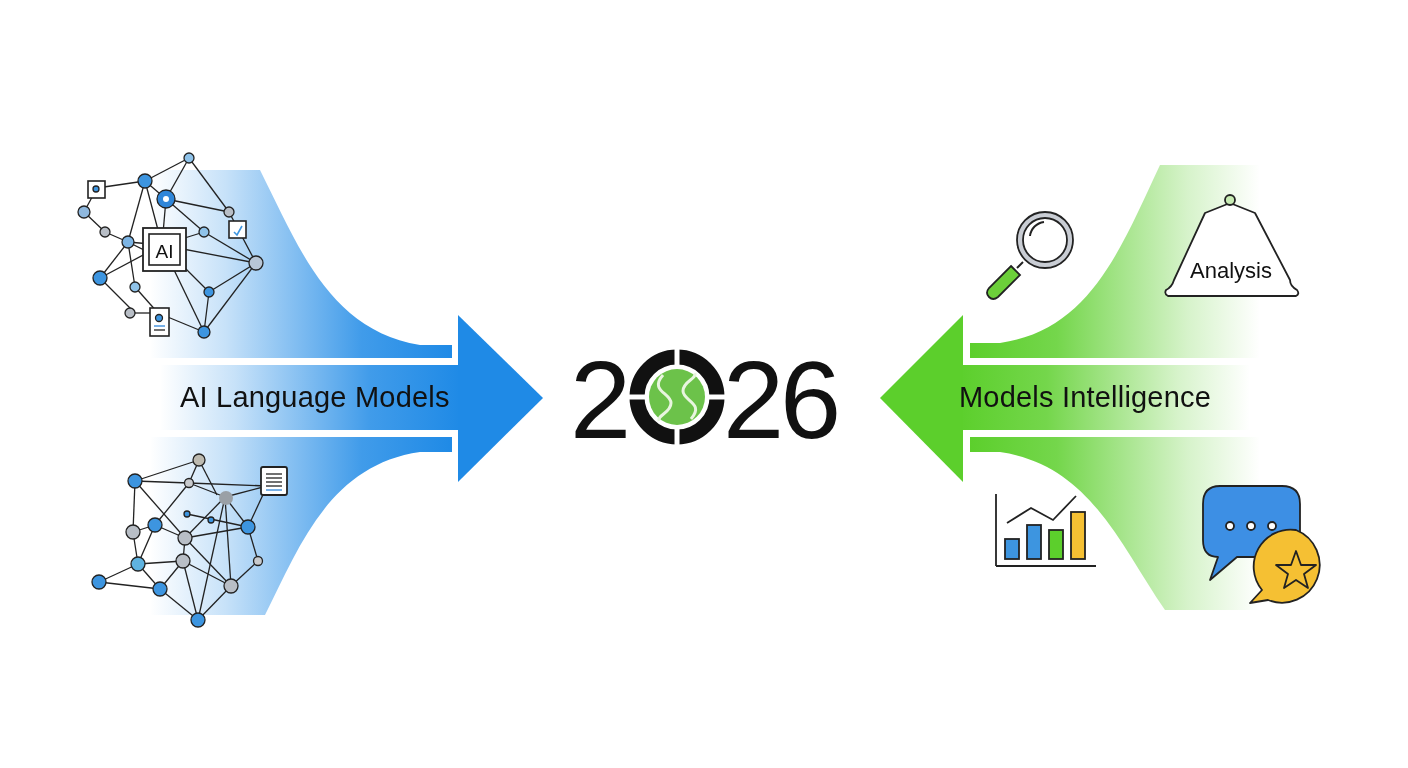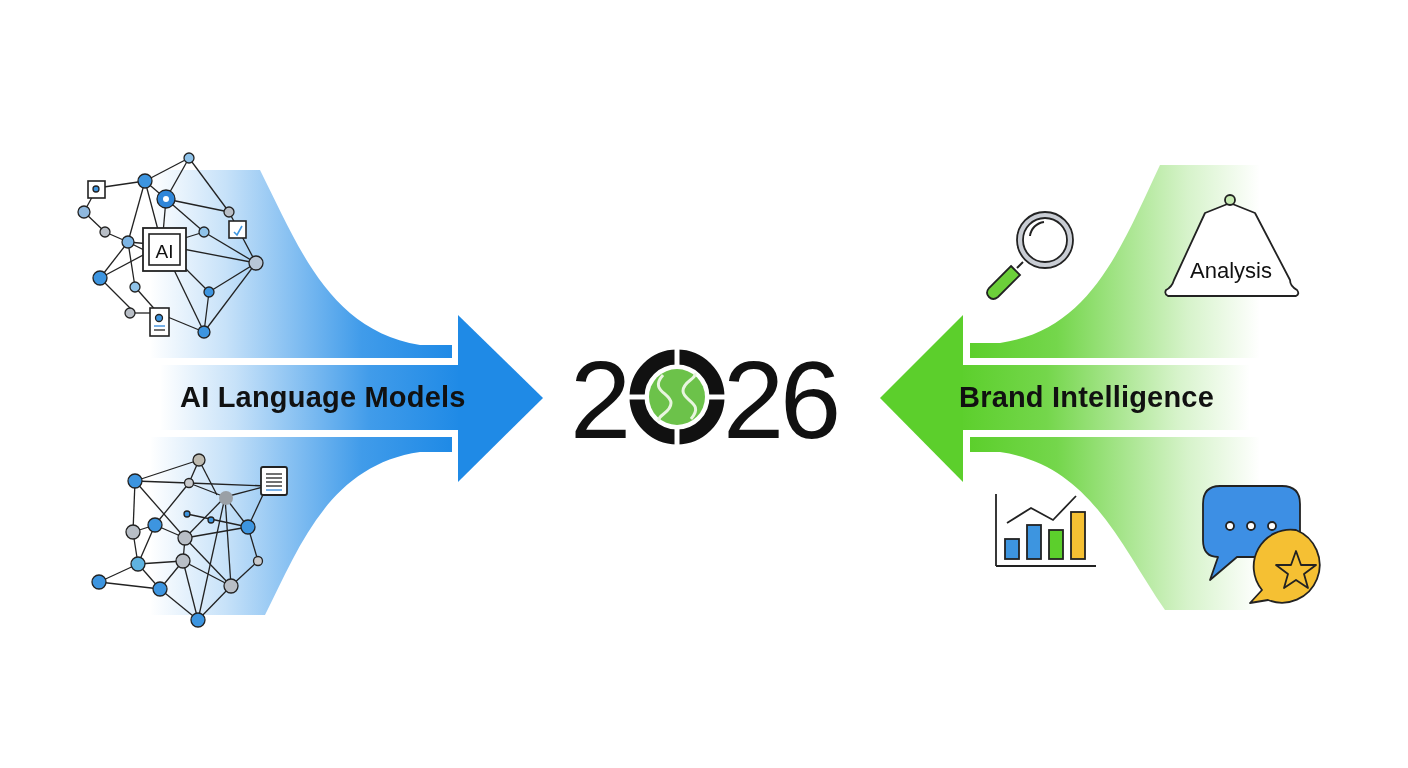--- a/index.html
+++ b/index.html
@@ -1,19 +1,19 @@
 <!DOCTYPE html>
 <html><head>
 <meta charset="utf-8">
 <style>
   html, body { margin: 0; padding: 0; background: #ffffff; }
   body { width: 1408px; height: 768px; position: relative; overflow: hidden;
          font-family: "Liberation Sans", "DejaVu Sans", sans-serif; }
   .canvas { position: absolute; left: 0; top: 0; width: 1408px; height: 768px; }
-  .label { position: absolute; font-weight: 700; color: #111111; font-size: 29px;
+  .label { position: absolute; font-weight: 400; color: #111111; font-size: 29px;
            letter-spacing: 0.2px; white-space: nowrap; line-height: 1; }
   .year { position: absolute; left: 570px; top: 346px; width: 280px; height: 100px; }
 </style>
 </head>
 <body>
 
 <svg class="canvas" viewBox="0 0 1408 768" xmlns="http://www.w3.org/2000/svg">
   <defs>
     <linearGradient id="blueFade" x1="0" y1="0" x2="1" y2="0">
       <stop offset="0" stop-color="#1f8ae6" stop-opacity="0"></stop>
@@ -202,21 +202,21 @@
     <path d="M 1220 486 L 1282 486 Q 1300 486 1300 504 L 1300 540 Q 1300 557 1282 557 L 1237 557 L 1210 580 L 1218 557 Q 1203 557 1203 540 L 1203 504 Q 1203 486 1220 486 Z" fill="#3d8fe4" stroke-linejoin="round"></path>
     <circle cx="1230" cy="526" r="4" fill="#fff"></circle>
     <circle cx="1251" cy="526" r="4" fill="#fff"></circle>
     <circle cx="1272" cy="526" r="4" fill="#fff"></circle>
     <path d="M 1296 530 A 37 37 0 1 1 1268 600 L 1250 603 L 1262 590 A 37 37 0 0 1 1296 530 Z" fill="#f5c033" stroke-linejoin="round"></path>
     <polygon points="1296,551 1301,565 1316,565 1304,574 1308,588 1296,580 1284,588 1288,574 1276,565 1291,565" fill="none" stroke-linejoin="round"></polygon>
   </g>
 </svg>
 
 <div class="label" style="left:180px; top:383px;">AI Language Models</div>
-<div class="label" style="left:959px; top:383px;">Brand Intelligence</div>
+<div class="label" style="left:959px; top:383px;">Models Intelligence</div>
 
 <svg class="year" viewBox="0 0 280 100" xmlns="http://www.w3.org/2000/svg">
   <text id="d0" x="0" y="92" font-family="Liberation Sans, sans-serif" font-size="110" font-weight="400" fill="#111">2</text>
   <g transform="translate(107,51)">
     <circle r="40" fill="none" stroke="#111" stroke-width="15"></circle>
     <line x1="-52" y1="0" x2="52" y2="0" stroke="#fff" stroke-width="5"></line>
     <line x1="0" y1="-52" x2="0" y2="52" stroke="#fff" stroke-width="5"></line>
     <circle r="28" fill="#6cc24a"></circle>
     <path d="M -14 -22 C -28 -6, -6 -4, -6 6 C -6 16, -20 18, -18 24" stroke="#e8f5df" stroke-width="3" fill="none"></path>
     <path d="M 14 22 C 28 6, 6 4, 6 -6 C 6 -16, 20 -18, 18 -24" stroke="#e8f5df" stroke-width="3" fill="none"></path>

